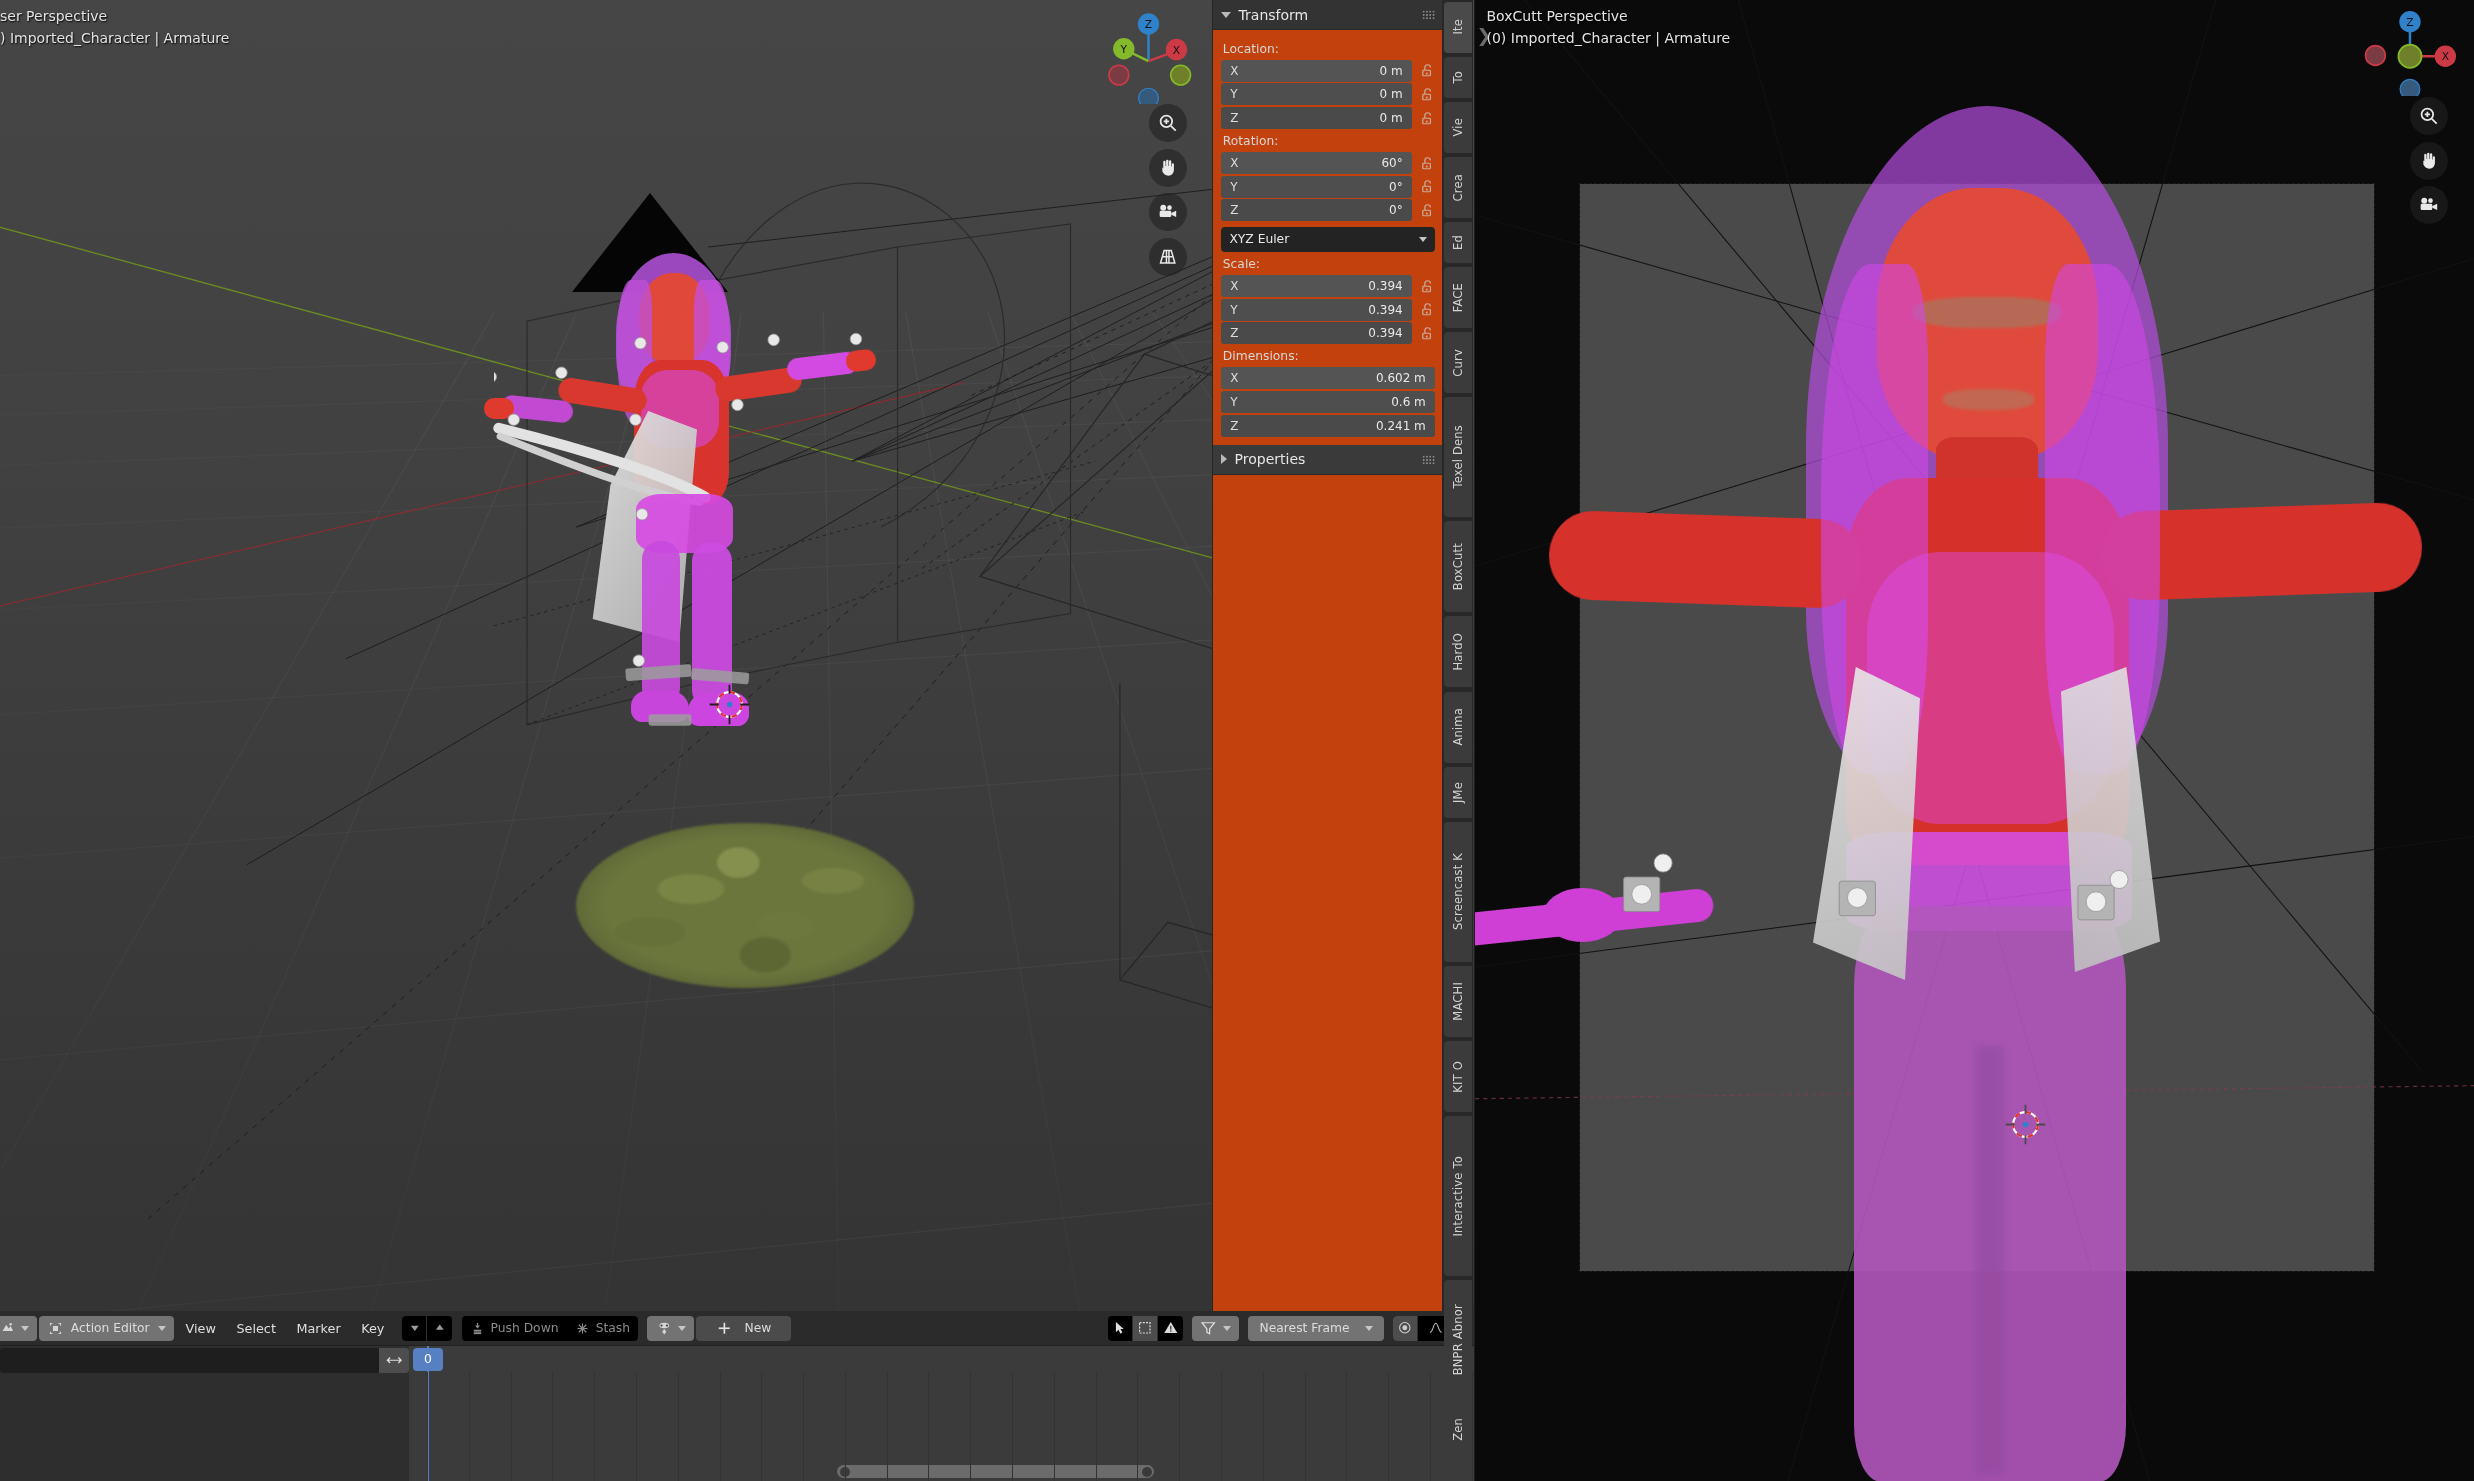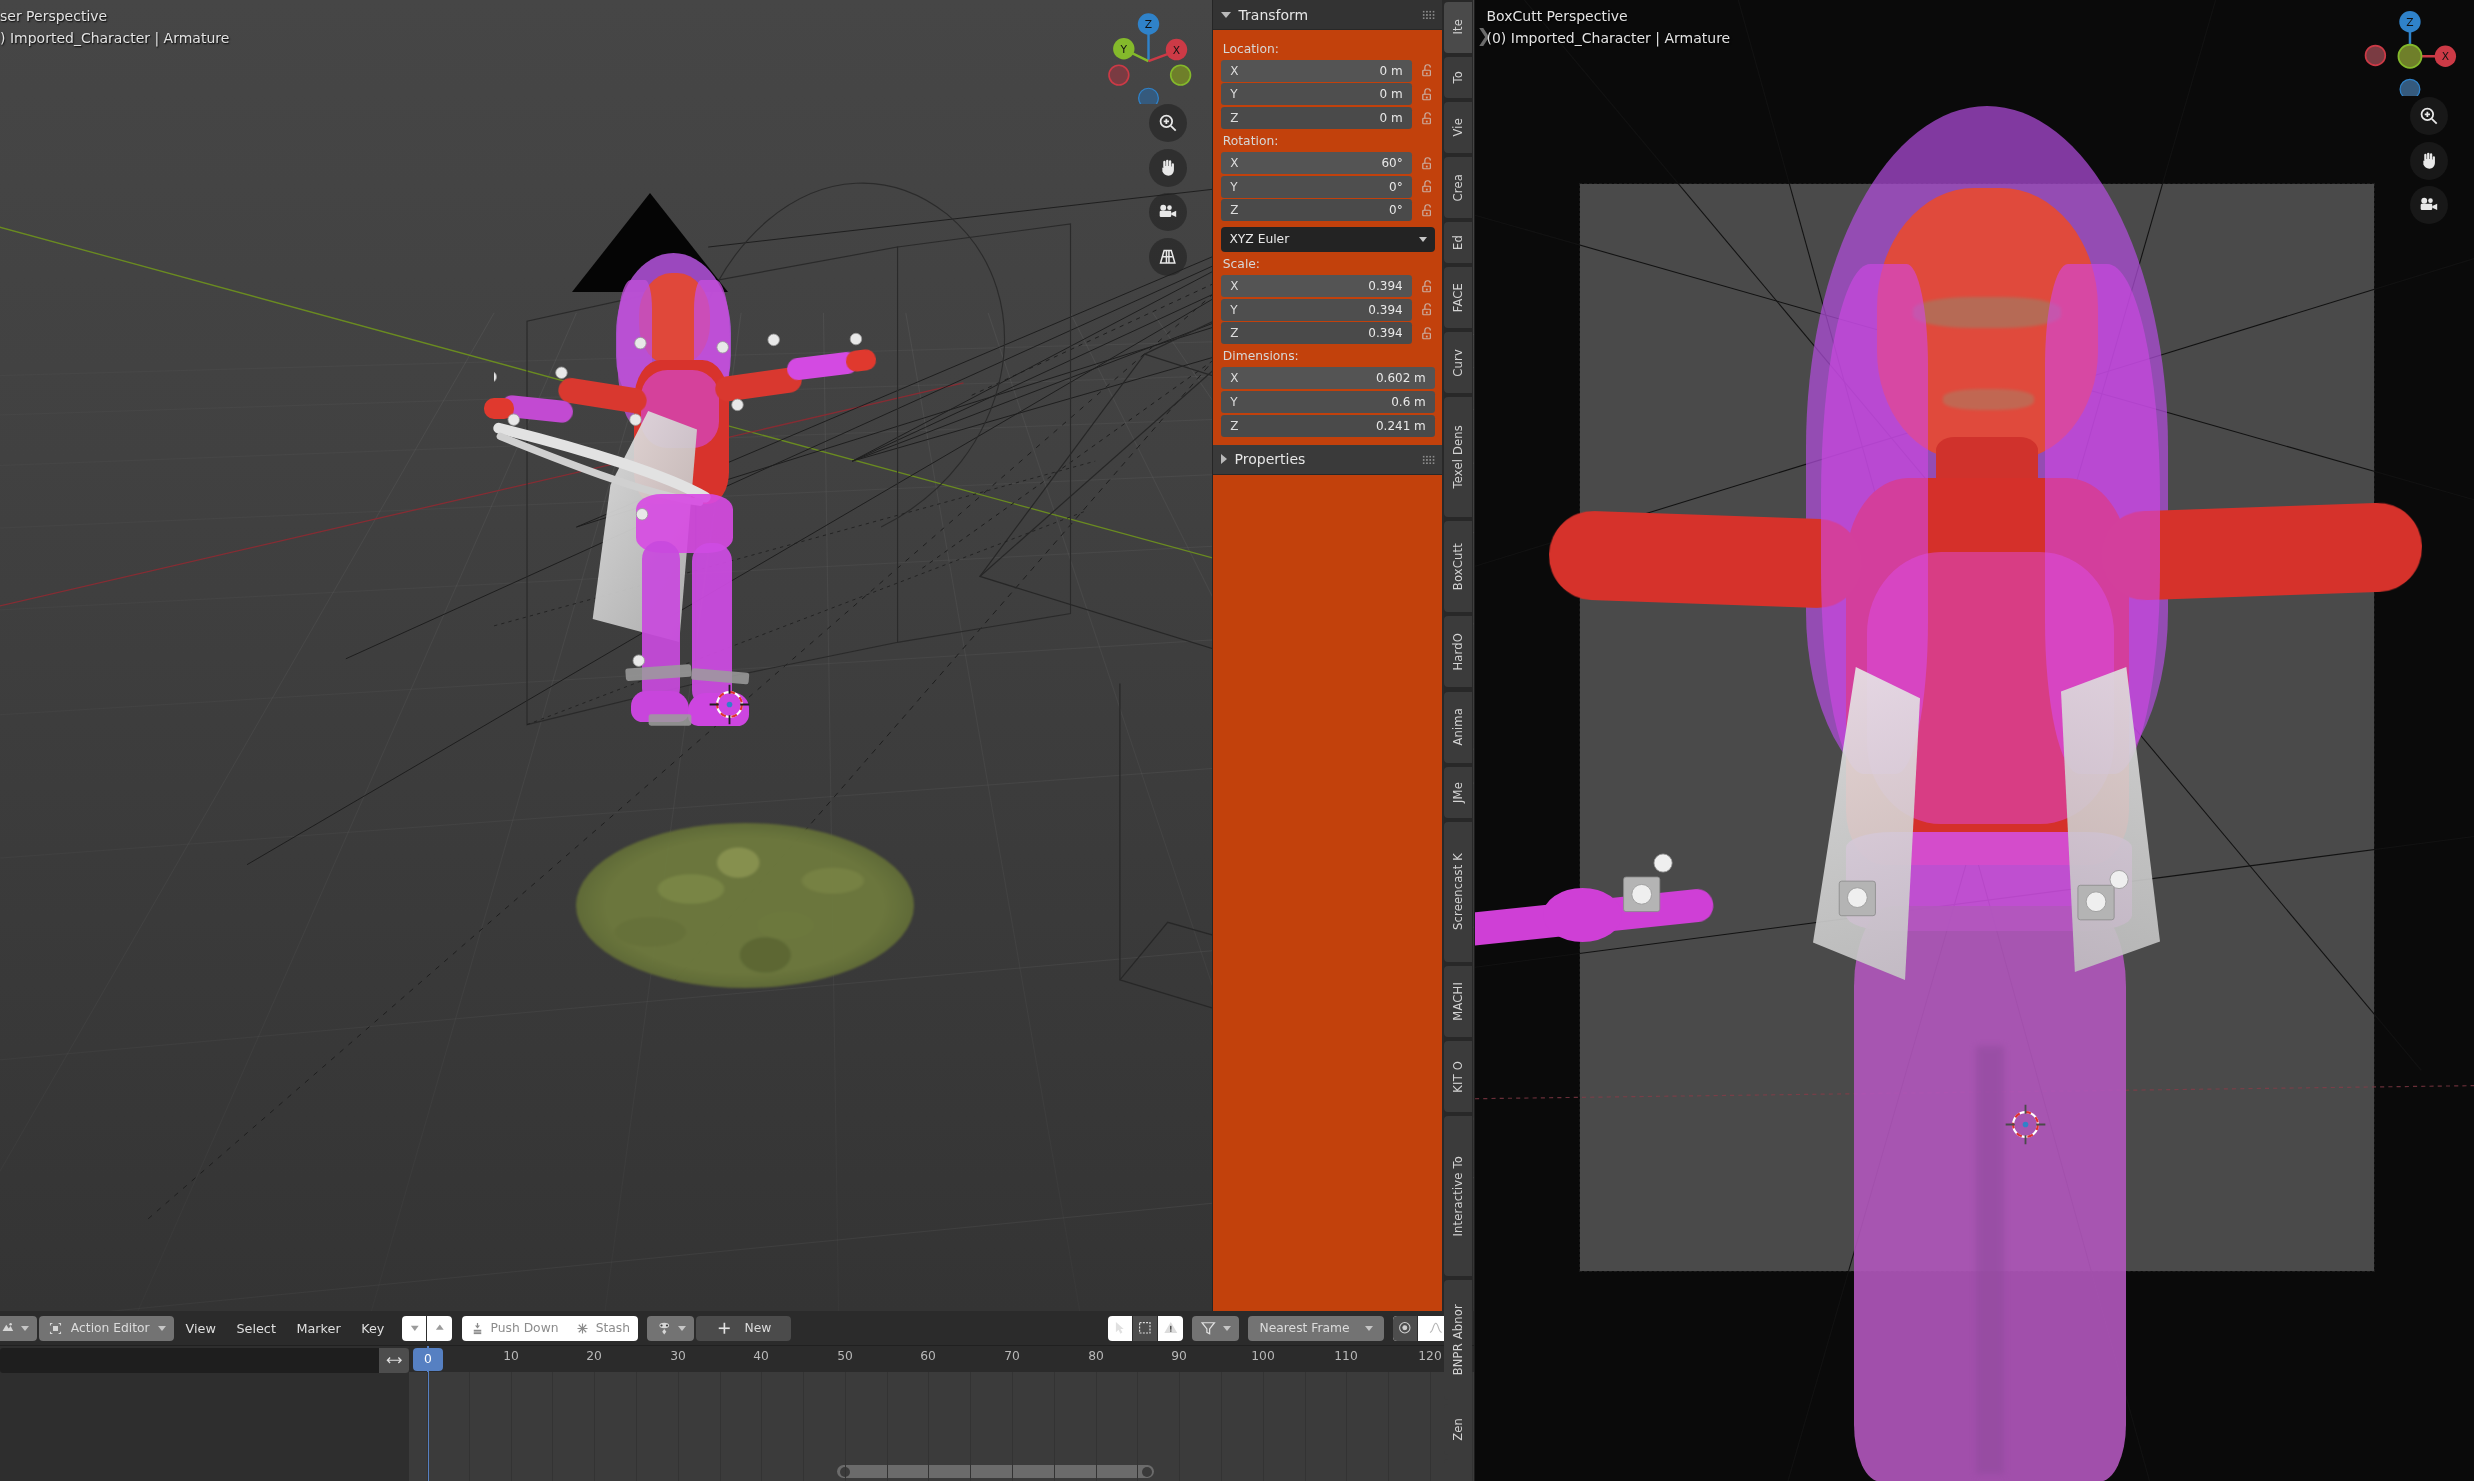--- a/index.html
+++ b/index.html
@@ -74,21 +74,21 @@
   #dope { position:absolute; left:0; top:1311px; width:1474px; height:171px;
           background:#2b2b2b; z-index:20; }
   #dope-header { height:35px; background:#2b2b2b; display:flex; align-items:center;
                  gap:2.5px; padding-left:0; border-bottom:0.8px solid #202020; }
   .hbtn { height:25px; border-radius:4.1px; background:#737373; display:flex;
           align-items:center; gap:5.8px; padding:0 8.2px; color:#dcdcdc; font-size:12.3px; }
   .hbtn.dim { color:#8c8c8c; background:#333; }
   .menu-item { color:#dfdfdf; font-size:12.8px; padding:0 9px; line-height:25px; }
   .icbox { width:25px; height:25px; display:flex; align-items:center; justify-content:center; }
   .icbox svg { width:15.6px; height:15.6px; }
-  .seg { display:flex; background:#ffffff; border-radius:4.1px; overflow:hidden; }
+  .seg { display:flex; background:#000000; border-radius:4.1px; overflow:hidden; }
   .seg .icbox { border-right:0.8px solid #2e2e2e; }
   .seg .icbox:last-child { border-right:none; }
 
   #dope-main { position:absolute; left:0; top:35px; right:0; bottom:0; }
   #chan-list { position:absolute; left:0; top:0; width:409px; bottom:0; background:#2e2e2e; }
   #chan-search { position:absolute; left:0; top:1.6px; width:409px; height:25px;
                  background:#1e1e1e; border-radius:3.3px; display:flex;
                  align-items:center; justify-content:flex-end; }
   .arrows-btn { width:30px; height:25px; background:#4d4d4d; border-radius:0 3.3px 3.3px 0;
                 display:flex; align-items:center; justify-content:center; }
@@ -833,35 +833,20 @@
         <div id="chan-search">
           <div class="arrows-btn">
             <svg viewBox="0 0 24 24" width="16.5" height="16.5" fill="none" stroke="#e0e0e0" stroke-width="1.8">
               <path d="M3 12h18M6 8l-4 4 4 4M18 8l4 4-4 4"></path>
             </svg>
           </div>
         </div>
       </div>
 
       <div id="keyarea">
-        <div id="ruler">
-            <div class="ticklbl" style="left: 18px;">0</div>
-            <div class="ticklbl" style="left: 102px;">10</div>
-            <div class="ticklbl" style="left: 185px;">20</div>
-            <div class="ticklbl" style="left: 269px;">30</div>
-            <div class="ticklbl" style="left: 352px;">40</div>
-            <div class="ticklbl" style="left: 436px;">50</div>
-            <div class="ticklbl" style="left: 519px;">60</div>
-            <div class="ticklbl" style="left: 603px;">70</div>
-            <div class="ticklbl" style="left: 687px;">80</div>
-            <div class="ticklbl" style="left: 770px;">90</div>
-            <div class="ticklbl" style="left: 854px;">100</div>
-            <div class="ticklbl" style="left: 937px;">110</div>
-            <div class="ticklbl" style="left: 1021px;">120</div>
-          </div>
         <div id="playhead" style="left: 18px;">
           <div id="playhead-badge">0</div>
         </div>
         <div id="hscroll">
           <div class="knob" style="left:2.5px;"></div>
           <div class="knob" style="right:2.5px;"></div>
         </div>
         <div class="sidearrow">❮</div>
       <div class="tickline" style="left: 18px;"></div>
           <div class="tickline" style="left: 60px;"></div>

